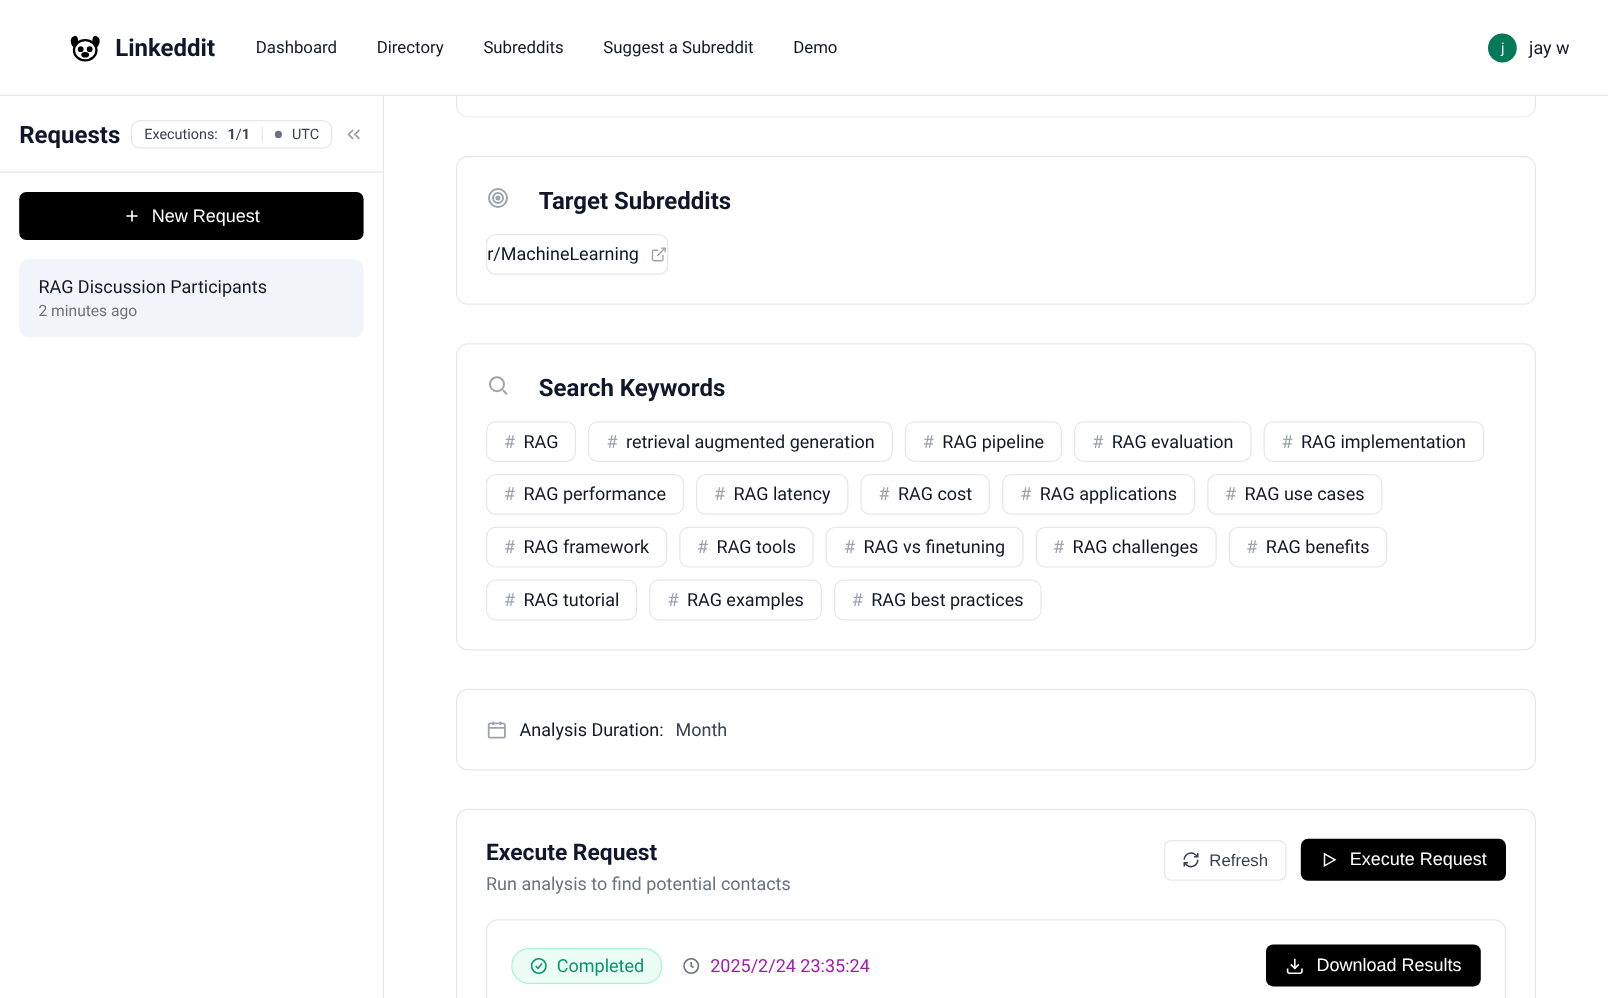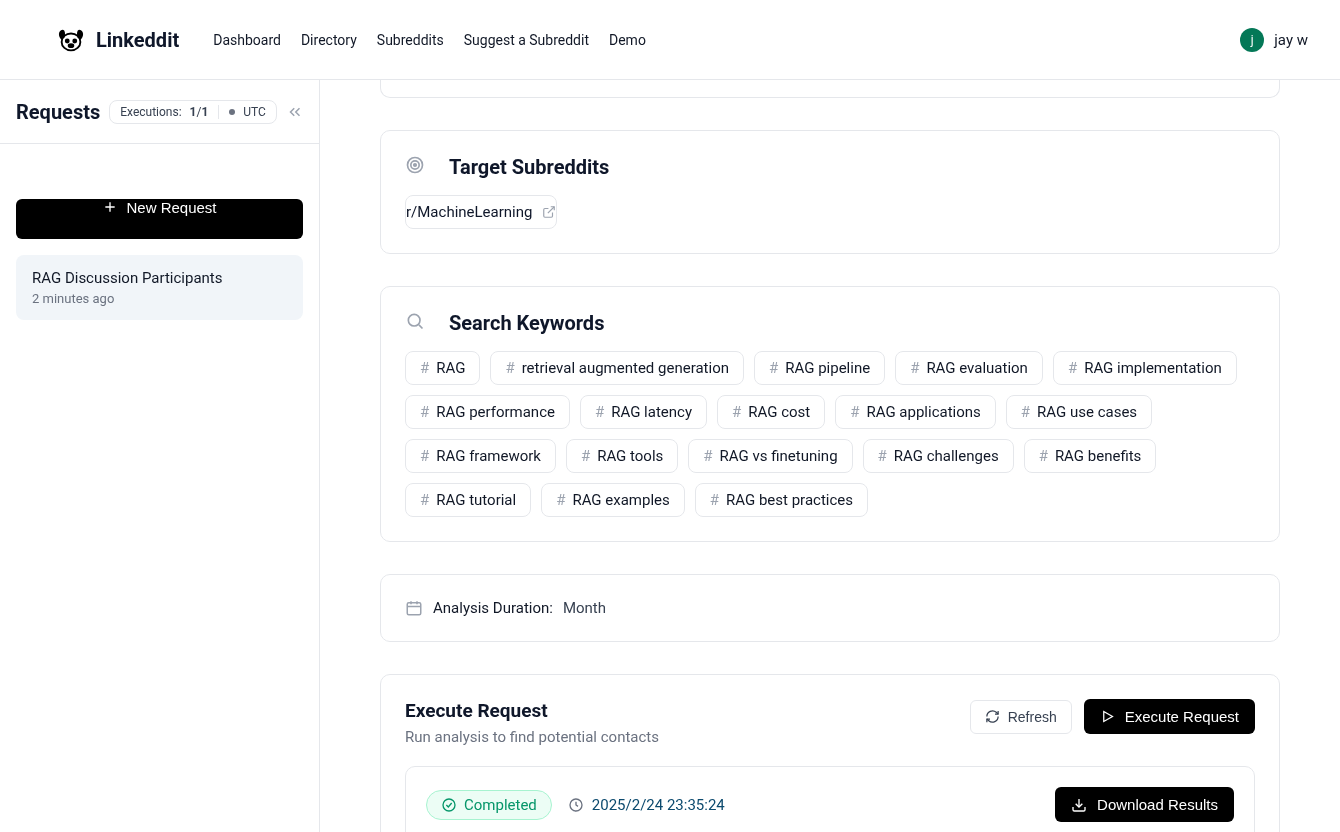--- a/index.html
+++ b/index.html
@@ -2,38 +2,38 @@
 <html><head>
 <meta charset="utf-8">
 <style>
 * { box-sizing: border-box; margin: 0; padding: 0; }
 body { font-family: -apple-system, BlinkMacSystemFont, "Segoe UI", Roboto, Helvetica, Arial, sans-serif; background: #fff; color: #0f172a; font-size: 14px; width: 1340px; height: 832px; overflow: hidden; }
 
 
 .topbar { height: 80px; border-bottom: 1px solid #e5e7eb; display: flex; align-items: center; padding: 0 32px 0 56px; gap: 28px; }
 .brand { display: flex; align-items: center; gap: 10px; }
 .brand-name { font-size: 20px; font-weight: 700; }
-.nav { display: flex; gap: 20px; margin-left: 6px; }
+.nav { display: flex; gap: 33px; margin-left: 6px; }
 .nav a { color: #111827; text-decoration: none; font-size: 14px; }
 .spacer { flex: 1; }
 .user { display: flex; align-items: center; gap: 10px; }
 .avatar { width: 24px; height: 24px; border-radius: 50%; background: #047857; color: #fff; display: flex; align-items: center; justify-content: center; font-size: 12px; }
 .user-name { font-size: 15px; color: #111827; }
 
 
 .page { display: flex; height: calc(832px - 64px); }
 .sidebar { width: 320px; border-right: 1px solid #e5e7eb; display: flex; flex-direction: column; }
 .sidebar-head { display: flex; align-items: center; height: 64px; padding: 0 16px; border-bottom: 1px solid #e5e7eb; gap: 9px; }
 .sidebar-title { font-size: 20px; font-weight: 700; }
 .exec-pill { border: 1px solid #e5e7eb; border-radius: 8px; padding: 4px 10px; font-size: 12px; color: #374151; display: flex; align-items: center; gap: 8px; }
 .exec-pill b { font-weight: 700; }
 .dot { width: 6px; height: 6px; border-radius: 50%; background: #6b7280; display: inline-block; }
 .collapse { margin-left: auto; color: #9ca3af; display: flex; }
 .sidebar-body { padding: 16px; }
-.new-btn { width: 100%; height: 40px; background: #000; color: #fff; border: none; border-radius: 6px; font-size: 15px; font-weight: 500; display: flex; align-items: flex-start; justify-content: center; gap: 8px; cursor: pointer; margin-top: 39px; }
+.new-btn { width: 100%; height: 40px; background: #000; color: #fff; border: none; border-radius: 6px; font-size: 15px; font-weight: 500; display: flex; align-items: center; justify-content: center; gap: 8px; cursor: pointer; }
 .req-item { margin-top: 16px; background: #f1f5f9; border-radius: 8px; padding: 14px 16px; cursor: pointer; }
 .req-item-title { font-size: 15px; color: #111827; }
 .req-item-time { font-size: 13px; color: #6b7280; margin-top: 4px; }
 
 
 .main { flex: 1; padding: 0 32px; overflow-y: auto; }
 .main-inner { max-width: 900px; margin: 0 auto; }
 .card { border: 1px solid #e5e7eb; border-radius: 10px; padding: 24px; margin-top: 32px; }
 .card.cut-top { height: 18px; padding: 0; margin-top: 0; border-top: none; border-top-left-radius: 0; border-top-right-radius: 0; }
 .card-head { display: flex; align-items: flex-start; gap: 24px; margin-bottom: 16px; }
@@ -45,21 +45,21 @@
 .ext-link-chip { border: 1px solid #e5e7eb; border-radius: 8px; padding: 7px 0; font-size: 15px; display: inline-flex; align-items: center; gap: 10px; }
 .duration-row { display: flex; align-items: center; gap: 10px; font-size: 15px; color: #374151; }
 .duration-row .label { color: #111827; }
 .execute-head { display: flex; align-items: flex-start; margin-bottom: 20px; }
 .execute-left .sub { color: #6b7280; font-size: 15px; margin-top: 6px; }
 .execute-actions { margin-left: auto; display: flex; gap: 12px; align-items: center; }
 .btn-outline { border: 1px solid #e5e7eb; background: #fff; border-radius: 6px; padding: 8px 14px; font-size: 14px; color: #374151; display: inline-flex; align-items: center; gap: 8px; cursor: pointer; }
 .btn-black { background: #000; color: #fff; border: none; border-radius: 6px; padding: 9px 16px; font-size: 15px; font-weight: 500; display: inline-flex; align-items: center; gap: 10px; cursor: pointer; }
 .result-card { border: 1px solid #e5e7eb; border-radius: 10px; padding: 20px; display: flex; align-items: center; gap: 16px; }
 .status-pill { border: 1px solid #a7f3d0; background: #ecfdf5; color: #059669; border-radius: 999px; padding: 5px 14px; font-size: 15px; display: inline-flex; align-items: center; gap: 7px; }
-.timestamp { display: inline-flex; align-items: center; gap: 8px; color: #0c4a6e; font-size: 15px; }
+.timestamp { display: inline-flex; align-items: center; gap: 8px; color: #a21caf; font-size: 15px; }
 .sep { border-left: 1px solid #e5e7eb; height: 14px; margin: 0 2px; }
 </style>
 </head>
 <body>
 
 <div class="topbar">
   <div class="brand">
     <span class="icon-muted" style="color:#000;">
       <svg width="30" height="28" viewBox="0 0 32 28" fill="none" stroke="currentColor" stroke-width="2">
           <ellipse cx="16" cy="16" rx="10" ry="9"></ellipse>

